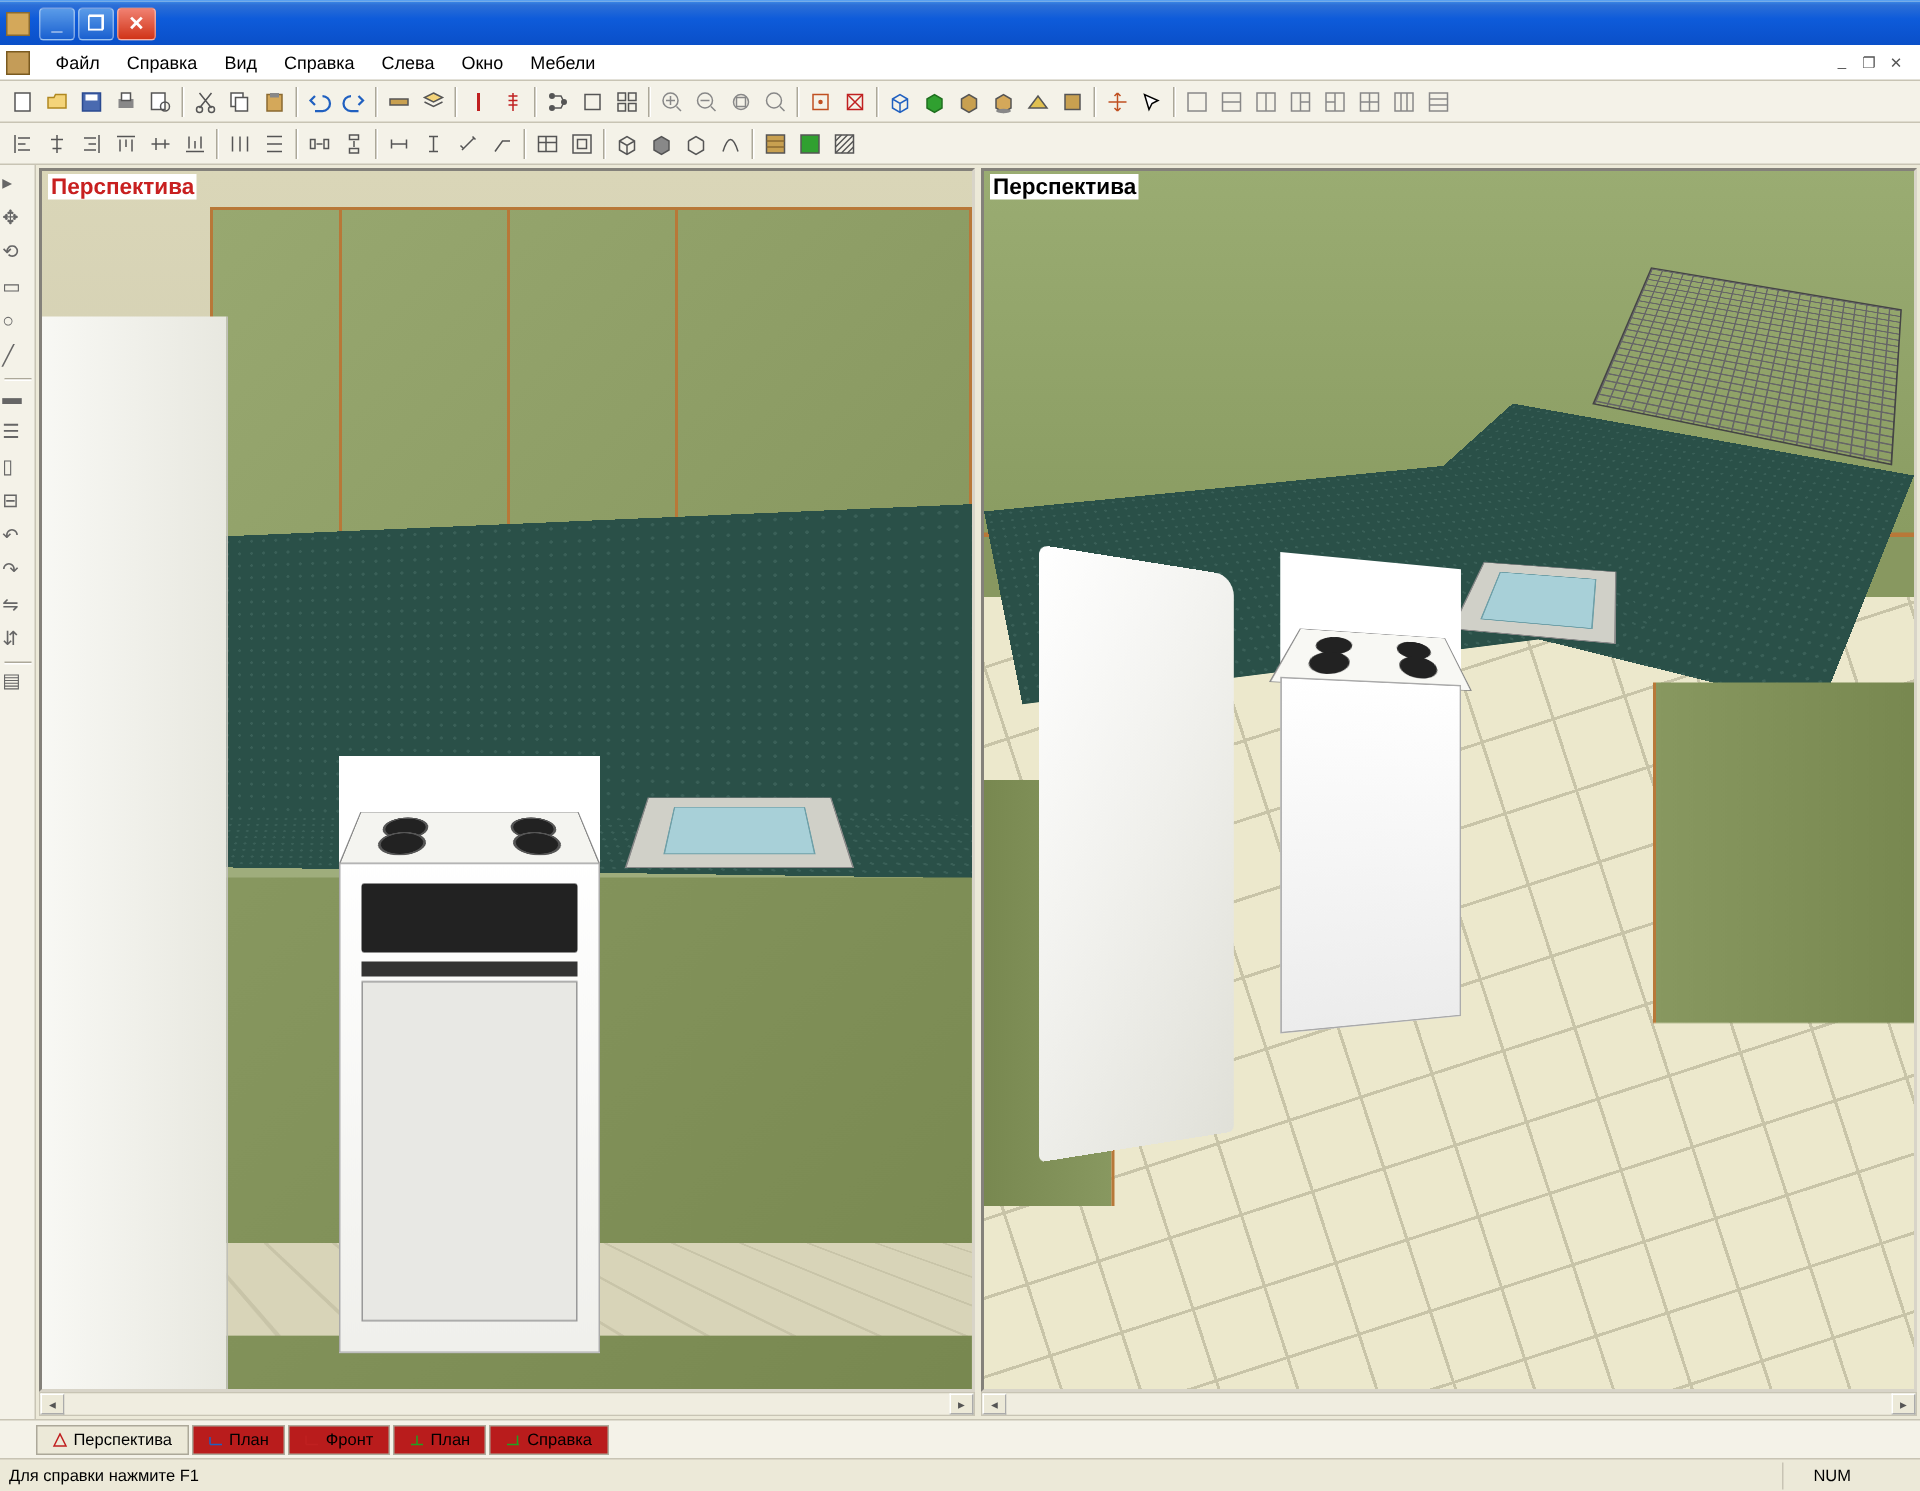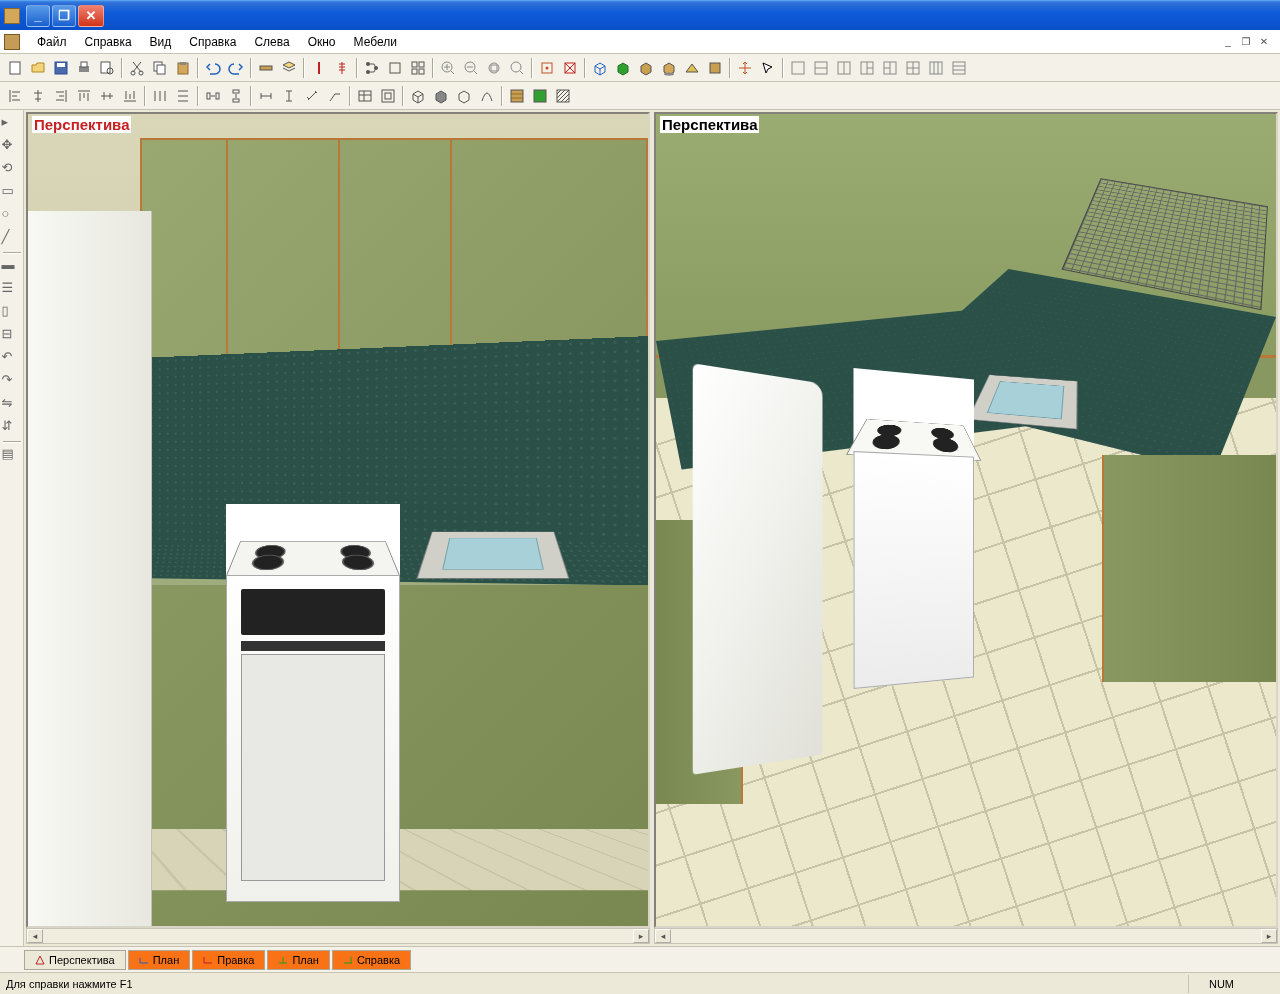--- a/index.html
+++ b/index.html
@@ -141,21 +141,21 @@
   background: #f4f2e8;
   border-top: 1px solid #c8c4b4;
   display: flex;
   align-items: center;
   padding: 2px 24px;
   gap: 2px;
 }
 .view-tab {
   height: 20px;
   padding: 2px 10px;
-  background: #f97316;
+  background: #b91c1c;
   border: 1px solid #aca899;
   display: flex;
   align-items: center;
   gap: 4px;
   font-size: 11px;
 }
 .view-tab.active { background: #ece9d8; }
 .tab-icon{width:10px;height:10px;display:inline-block;}
 .statusbar {
   height: 22px;
@@ -710,21 +710,21 @@
   <div class="view-tab">
     <span class="tab-icon"><svg width="10" height="10">
           <path d="M1 8h8M1 8v-5" stroke="#2060c0" fill="none"></path>
         </svg></span>
     <span>План</span>
   </div>
   <div class="view-tab">
     <span class="tab-icon"><svg width="10" height="10">
           <path d="M1 8h8M1 8v-6" stroke="#c02020" fill="none"></path>
         </svg></span>
-    <span>Правка</span>
+    <span>Фронт</span>
   </div>
   <div class="view-tab">
     <span class="tab-icon"><svg width="10" height="10">
           <path d="M1 8h8M5 8v-6" stroke="#20a020" fill="none"></path>
         </svg></span>
     <span>План</span>
   </div>
   <div class="view-tab">
     <span class="tab-icon"><svg width="10" height="10">
           <path d="M1 8h8M8 8v-6" stroke="#20a020" fill="none"></path>

